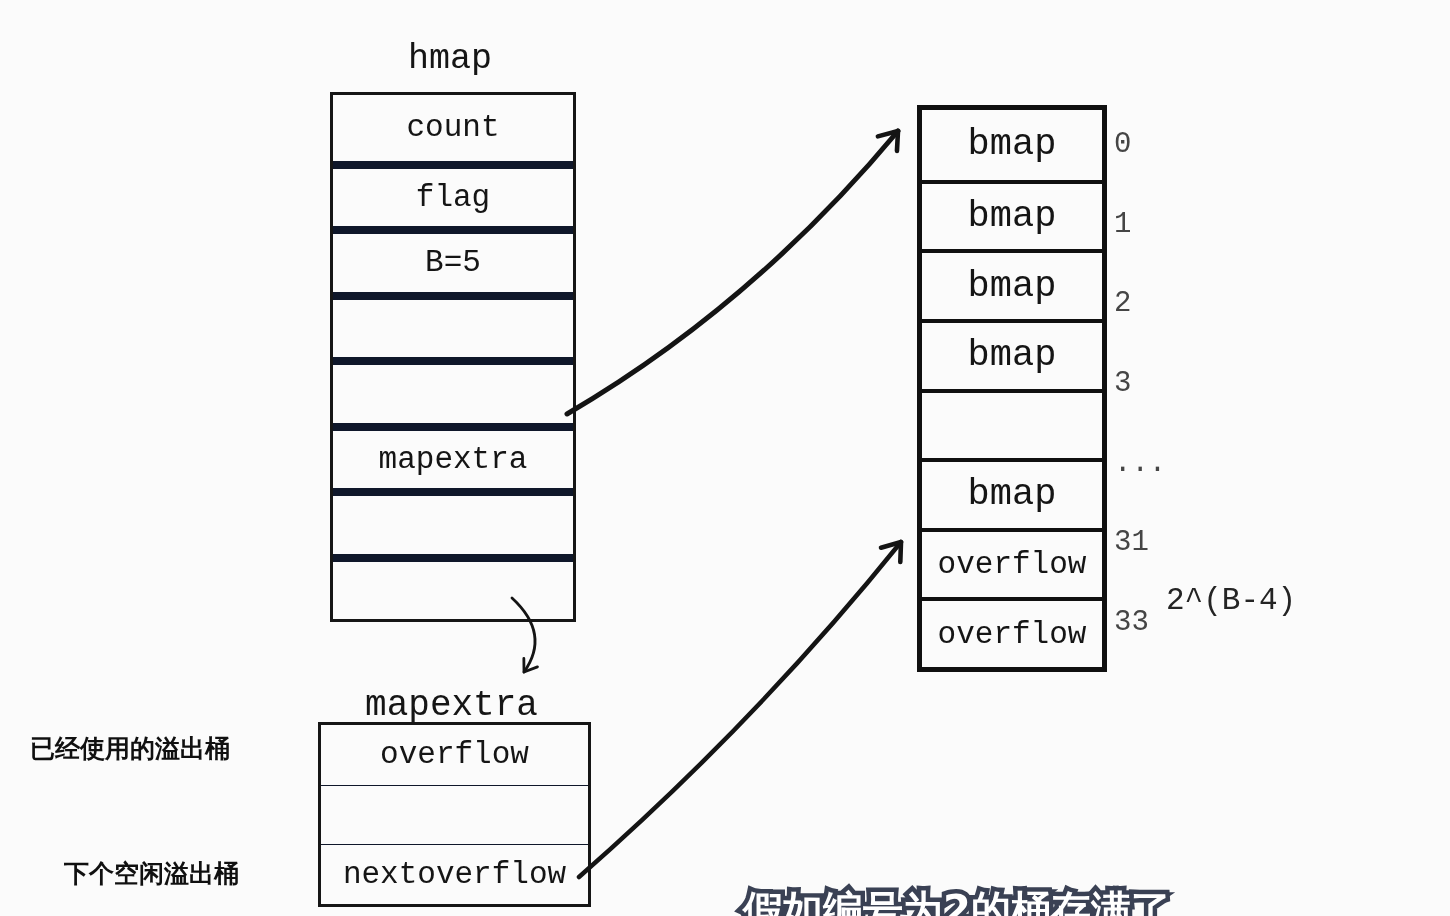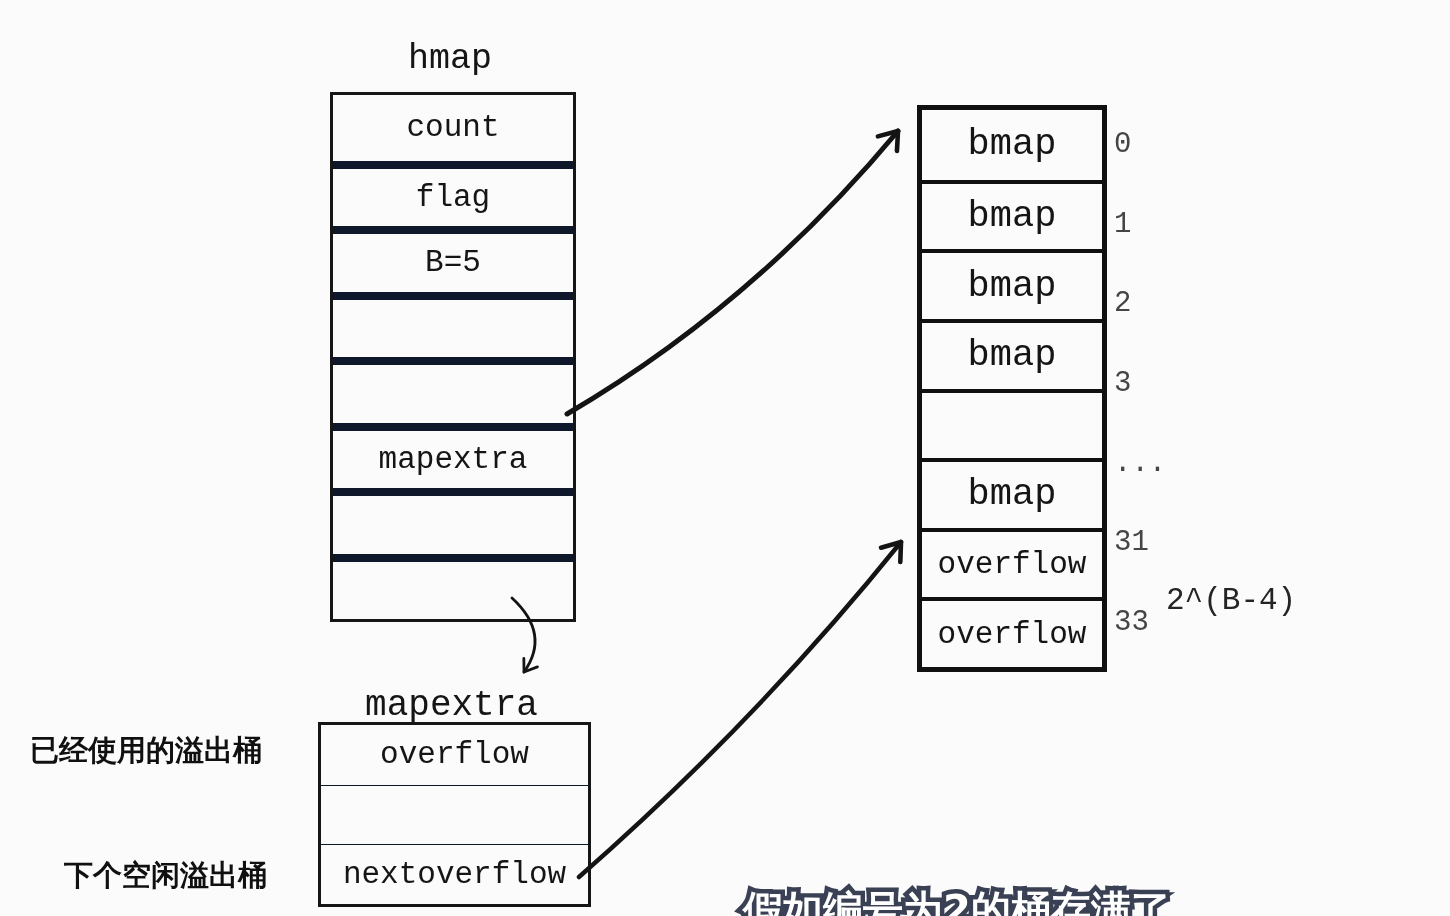--- a/index.html
+++ b/index.html
@@ -21,21 +21,21 @@
   .cell.big{font-size:37px;}
   
   .struct-title{position:absolute;text-align:center;font-size:35px;line-height:1;}
   .hmap-title{left:330px;top:42px;width:240px;}
   .mapextra-title{left:318px;top:688px;width:267px;font-size:36px;}
   .index-col{position:absolute;left:1104px;top:105px;width:90px;height:557px;display:grid;grid-auto-rows:1fr;}
   .idx{display:flex;align-items:center;padding-left:10px;font-size:29px;color:#454545;line-height:1;}
   .size-note{position:absolute;left:1166px;top:585px;font-size:31px;color:#242424;line-height:1;}
   .zh-label{
     position:absolute;font-family:"DejaVu Sans","Liberation Sans",sans-serif;
-    font-weight:700;font-size:29px;color:#101010;line-height:1;white-space:nowrap;
+    font-weight:700;font-size:25px;color:#101010;line-height:1;white-space:nowrap;
   }
   .zh-used{left:30px;top:736px;}
   .zh-next{left:64px;top:854px;margin-top:7px;}
   
   .overlay{position:absolute;left:0;top:0;pointer-events:none;}
   
   .caption{
     position:absolute;left:742px;top:888px;width:430px;height:60px;text-align:center;
     font-family:"DejaVu Sans","Liberation Sans",sans-serif;font-weight:700;font-size:40px;line-height:1.1;
   }

